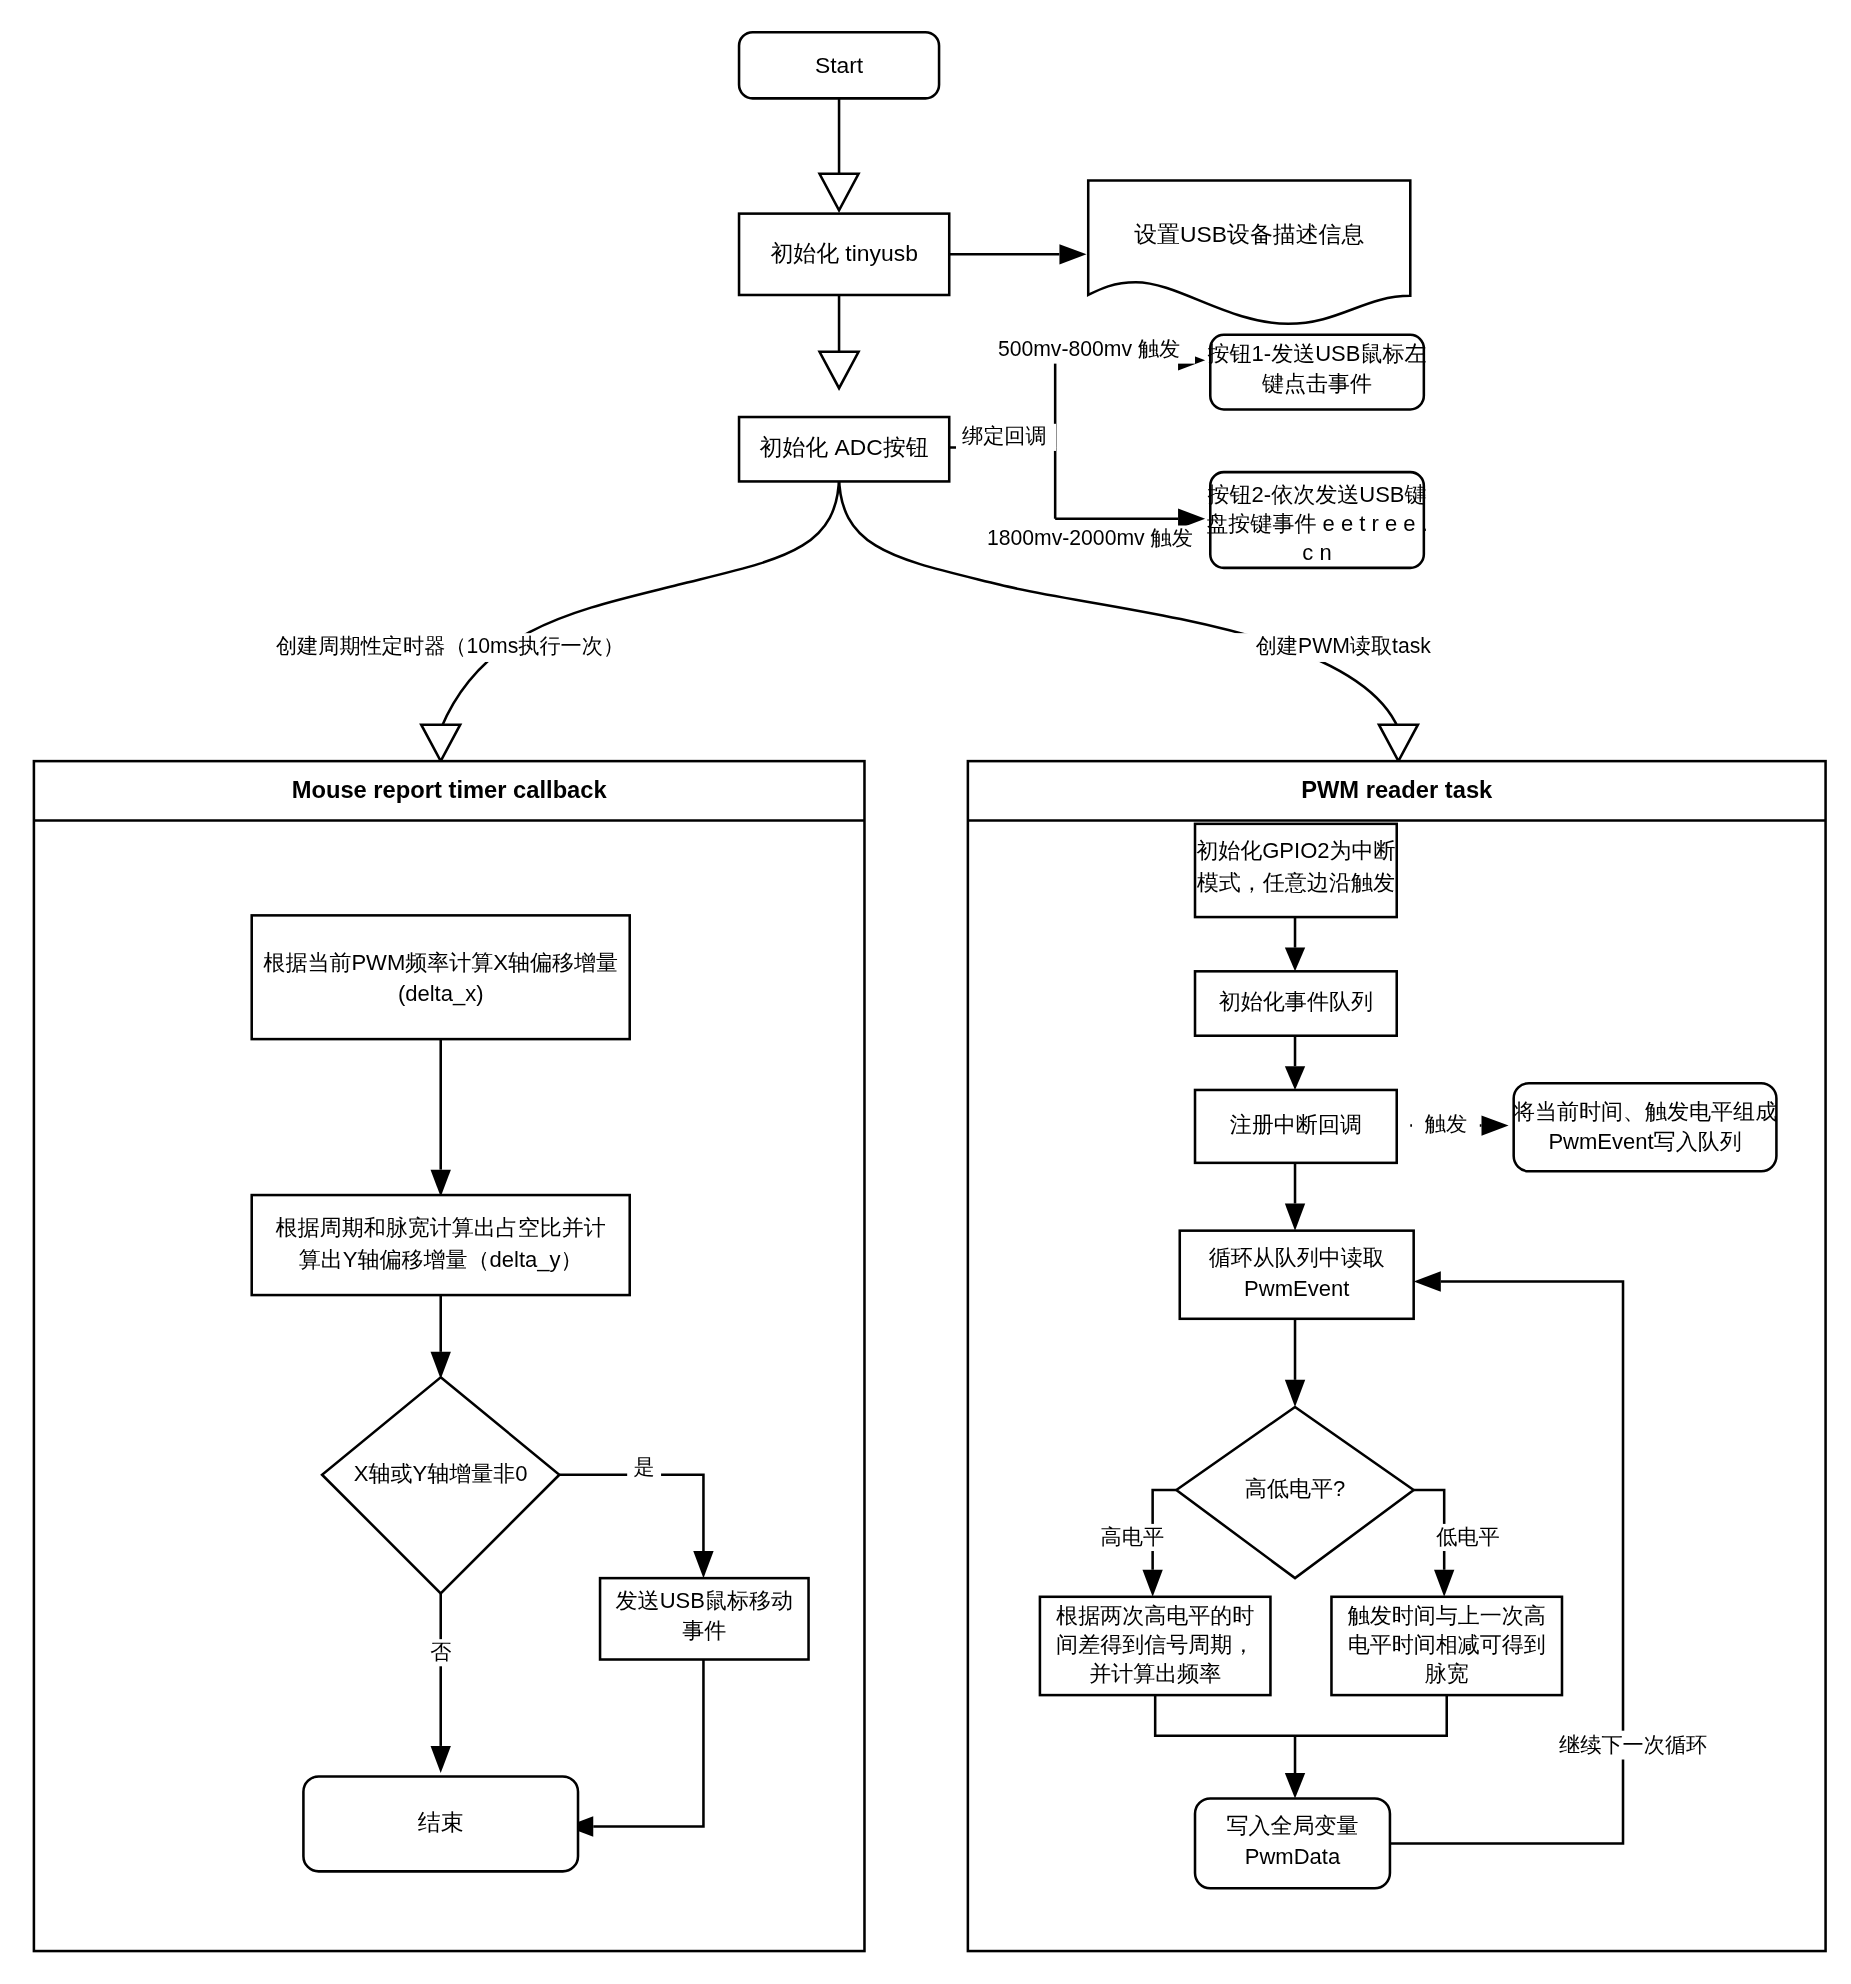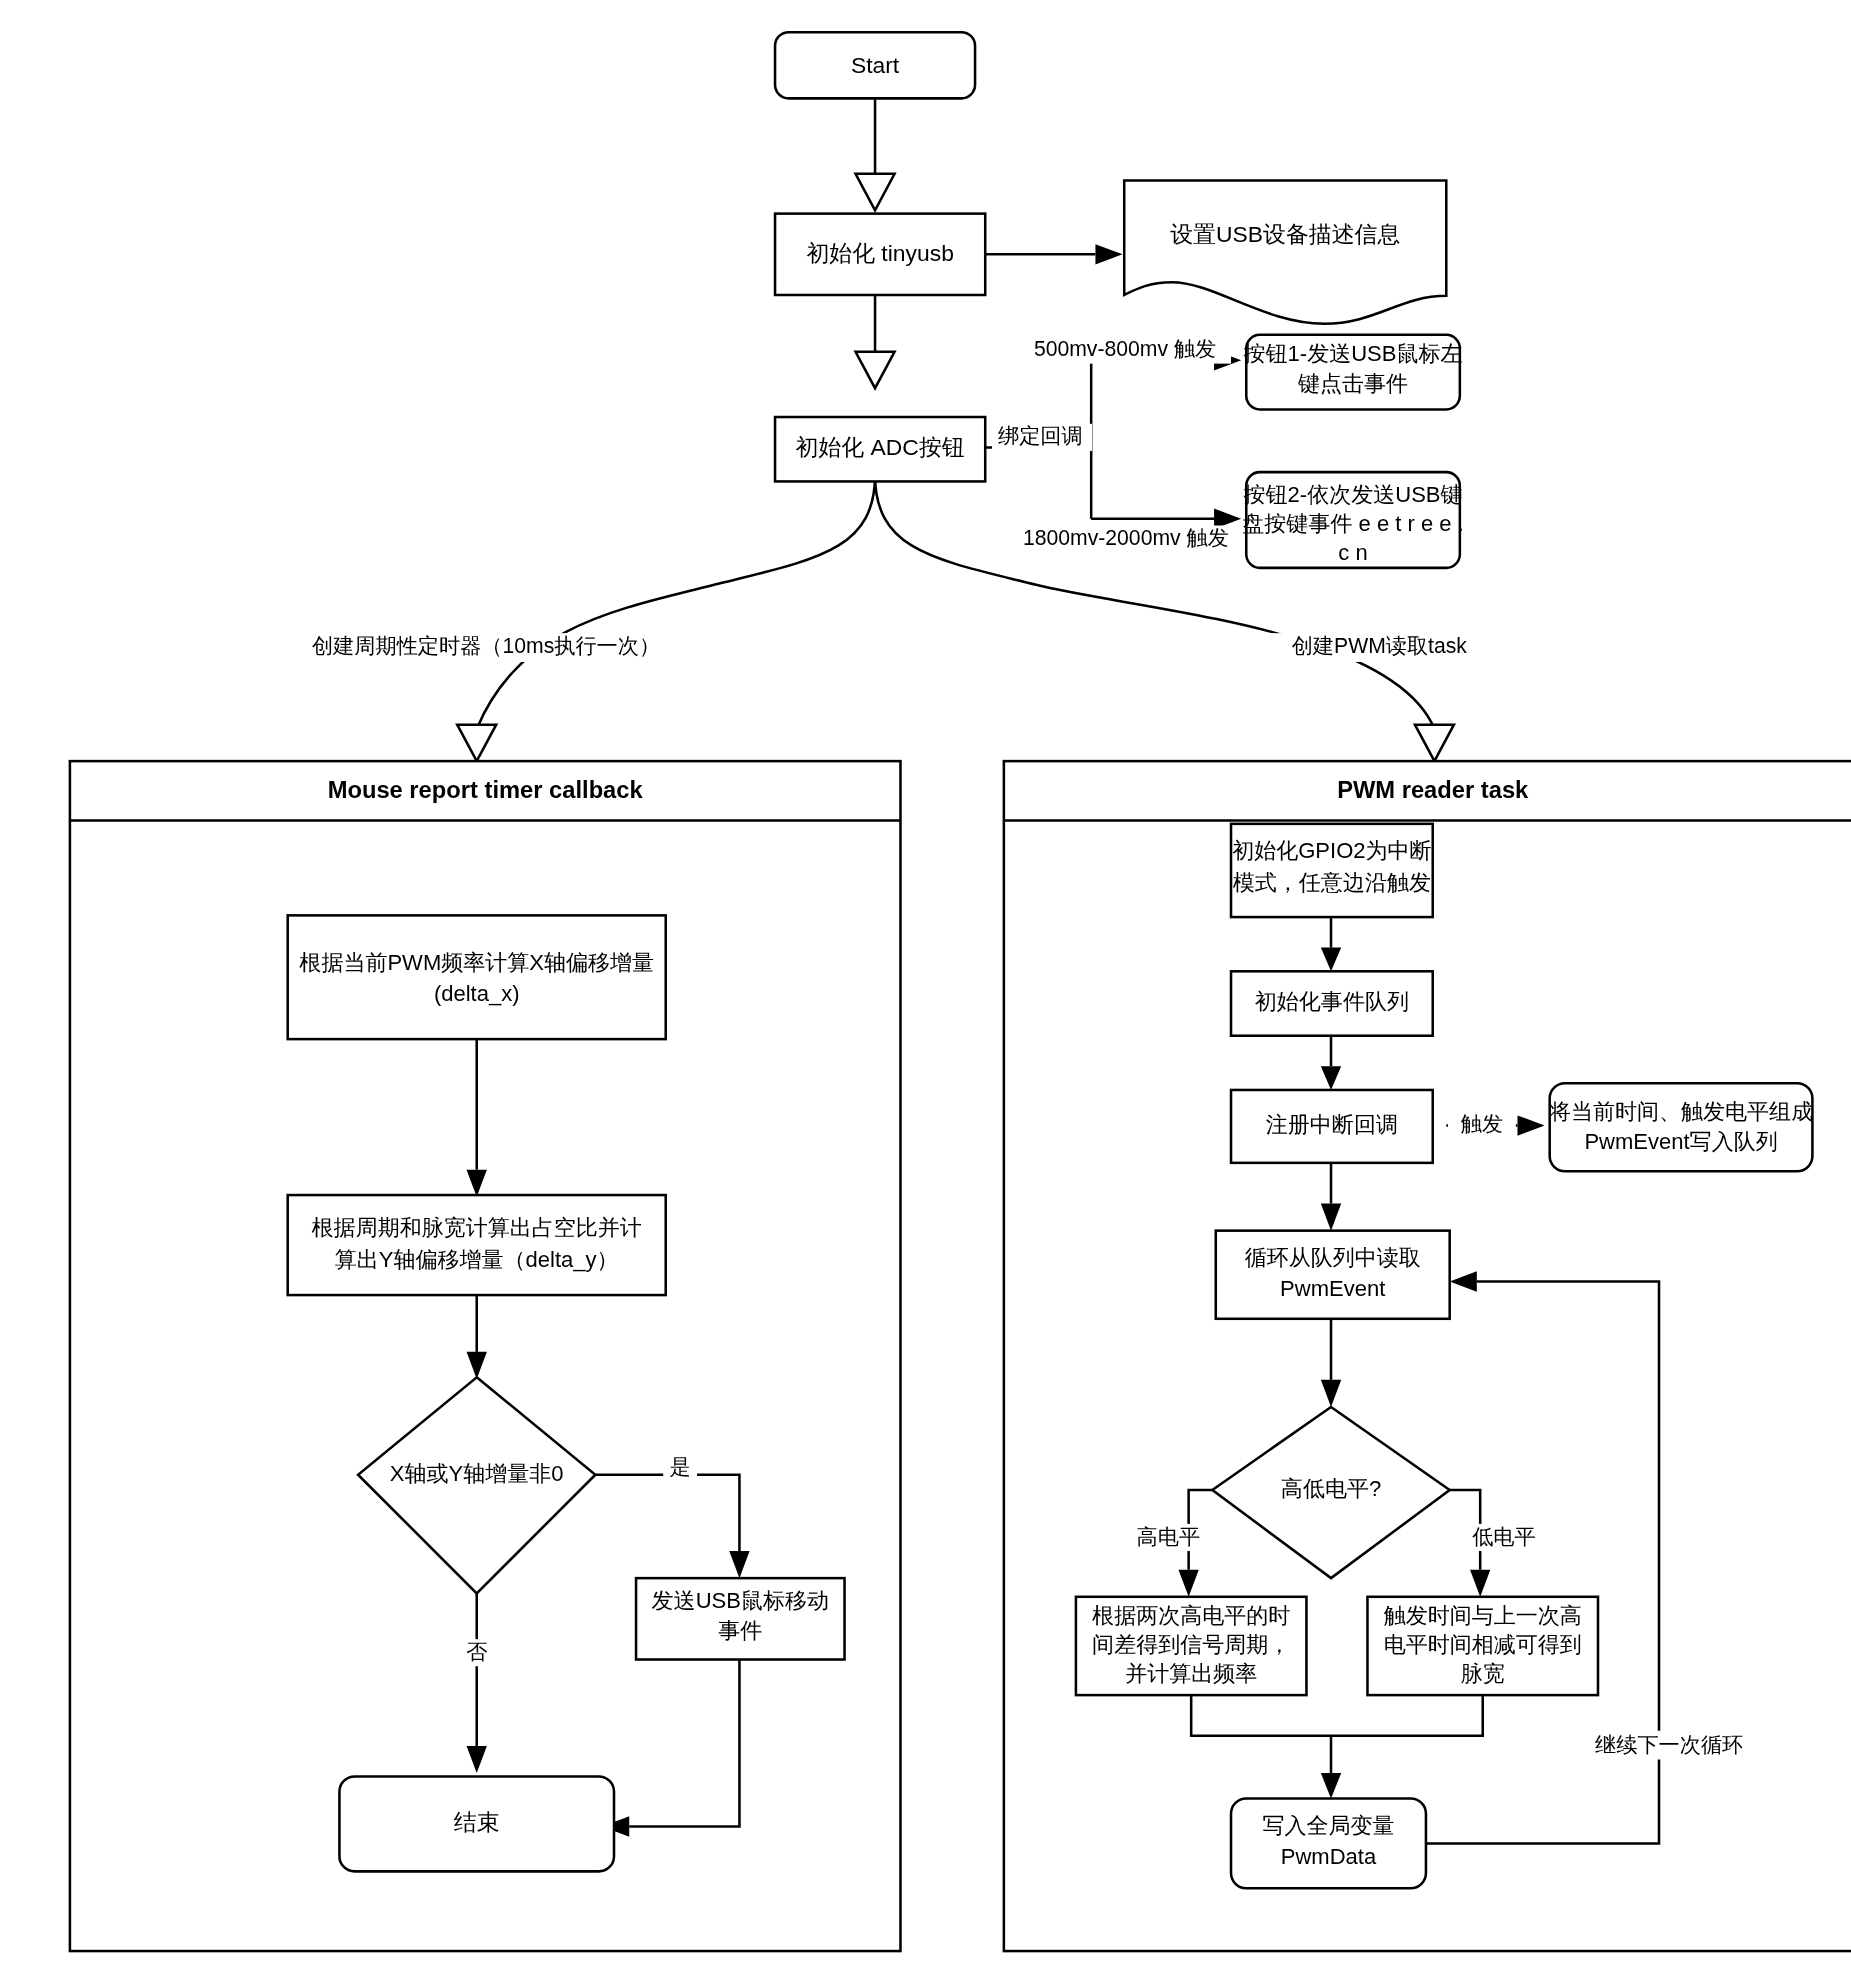--- a/index.html
+++ b/index.html
@@ -10,21 +10,20 @@
   body {
     width: 1851px;
     height: 1985px;
     font-family: "Liberation Sans", "DejaVu Sans", sans-serif;
     overflow: hidden;
   }
   #flow-root {
     position: relative;
     width: 1770px;
     height: 1985px;
-    margin-left: 36px;
   }
   svg#flow-svg {
     display: block;
     width: 1851px;
     height: 1985px;
   }
   .shape-stroke {
     fill: #ffffff;
     stroke: #000000;
     stroke-width: 3;

